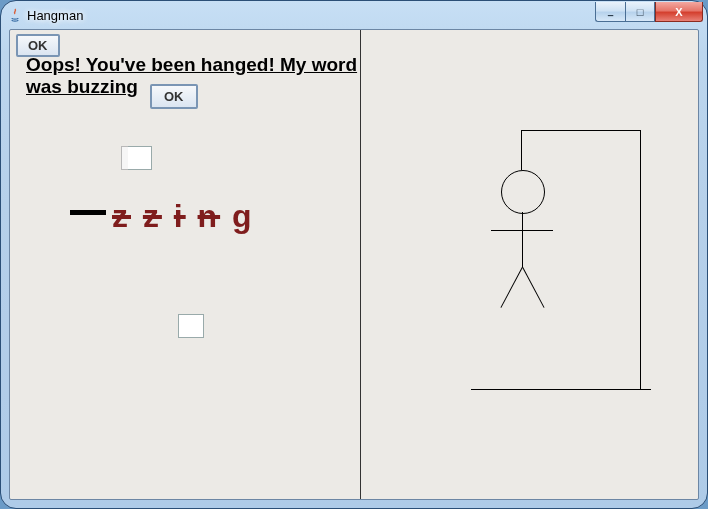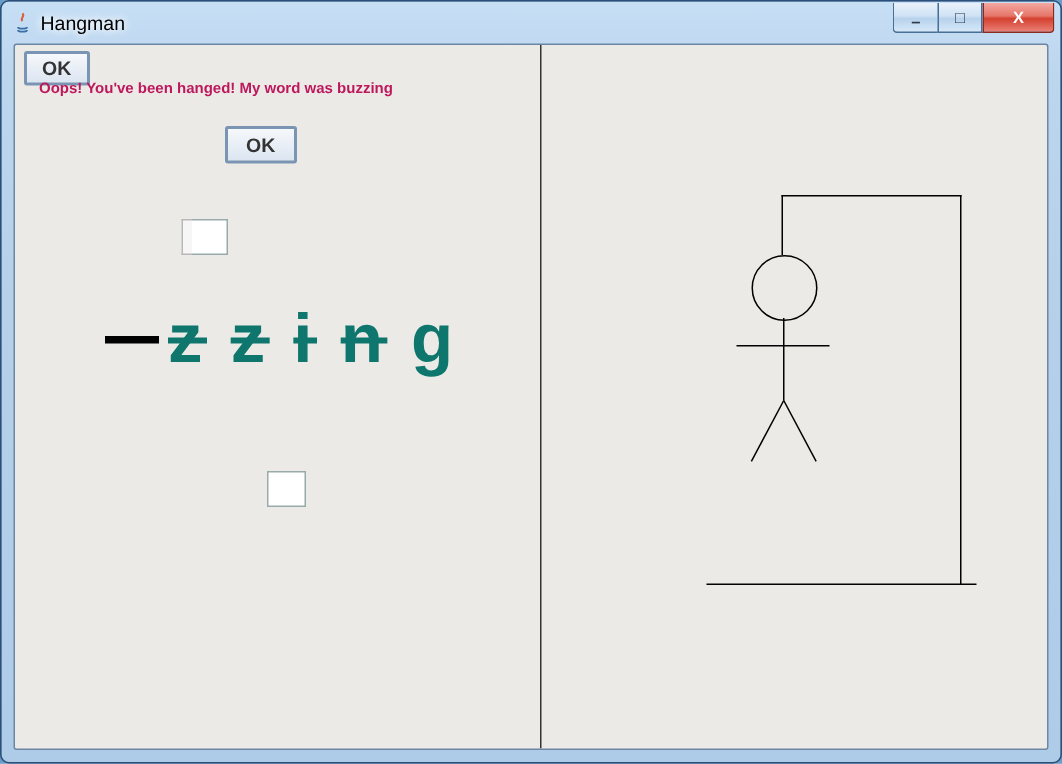--- a/index.html
+++ b/index.html
@@ -13,21 +13,21 @@
     background: #6b9bc7;
   }
   
   .win7 {
     position: absolute;
     left: 0; top: 0;
     width: 708px; height: 509px;
     box-sizing: border-box;
     border: 1px solid #2b4f77;
     background: linear-gradient(#c7dff5, #bcd6ee 10%, #b6d0ea 40%, #aecbe8);
-    border-radius: 6px;
+    border-radius: 16px;
   }
   .titlebar {
     height: 28px;
     display: flex;
     align-items: center;
     padding: 0 2px 0 6px;
     color: #000;
     position: relative;
   }
   .titlebar .java-icon {
@@ -110,23 +110,24 @@
     background: #333;
   }
   .right-pane {
     position: absolute;
     left: 351px; right: 0; top: 0; bottom: 0;
   }
 
   .msg-line {
     position: absolute;
     left: 16px; top: 24px;
-    font-size: 10px;
-    font-weight: bold;
-    color: #be185d;
+    font-size: 19px;
+    font-weight: bold;
+    color: #000000;
+    text-decoration: underline;
   }
 
   .ok-center {
     position: absolute;
     left: 140px; top: 54px;
     padding: 3px 12px;
     font-size: 13px;
     font-weight: bold;
     color: #333;
     background: linear-gradient(#f6f8fb, #dbe5f1);
@@ -159,24 +160,24 @@
     border: 1px solid #b8b8b8;
     border-right: none;
     background: #f6f6f6;
   }
   .tiny-box.b { left: 168px; top: 284px; }
 
   .wordline {
     position: absolute;
     left: 60px; top: 168px;
     font-family: Arial, sans-serif;
-    font-size: 46px;
+    font-size: 32px;
     font-weight: 900;
     letter-spacing: 3px;
-    color: #0f766e;
+    color: #7f1d1d;
   }
   .wordline .dash {
     display: inline-block;
     width: 36px;
     border-bottom: 5px solid #000;
     position: relative;
     top: -12px;
     margin-right: 6px;
   }
   .wordline .strike {

